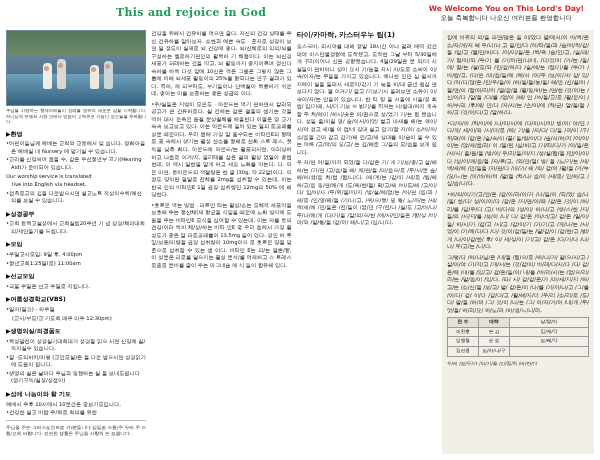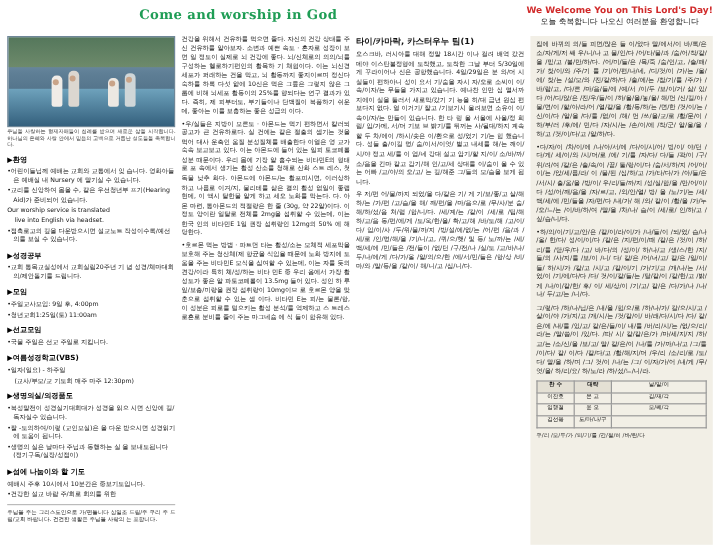--- a/index.html
+++ b/index.html
@@ -31,20 +31,21 @@
     color: #1f9d55;
     font-weight: bold;
     font-size: 11px;
     font-family: "DejaVu Serif", "Liberation Serif", serif;
     letter-spacing: 0.3px;
     margin-left: 110px;
     margin-top: 2px;
   }
   .header-right {
     text-align: center;
+    margin-right: 10px;
   }
   .header-right .line1 {
     color: #d12b2b;
     font-size: 7.5px;
     font-weight: bold;
   }
   .header-right .line2 {
     color: #1a1a1a;
     font-size: 6.5px;
     margin-top: 1px;
@@ -168,21 +169,21 @@
     margin-top: 4px;
     text-align: justify;
   }
 </style>
 </head>
 <body>
 
 <div class="page">
 
   <div class="header">
-    <div class="header-title">Come and worship in God</div>
+    <div class="header-title">This and rejoice in God</div>
     <div class="header-right">
       <div class="line1">We Welcome You on This Lord's Day!</div>
       <div class="line2">오늘 축복합니다 나오신 여러분을 환영합니다</div>
     </div>
   </div>
 
   <div class="columns">
 
     <div class="col col1">
       <div class="photo">

